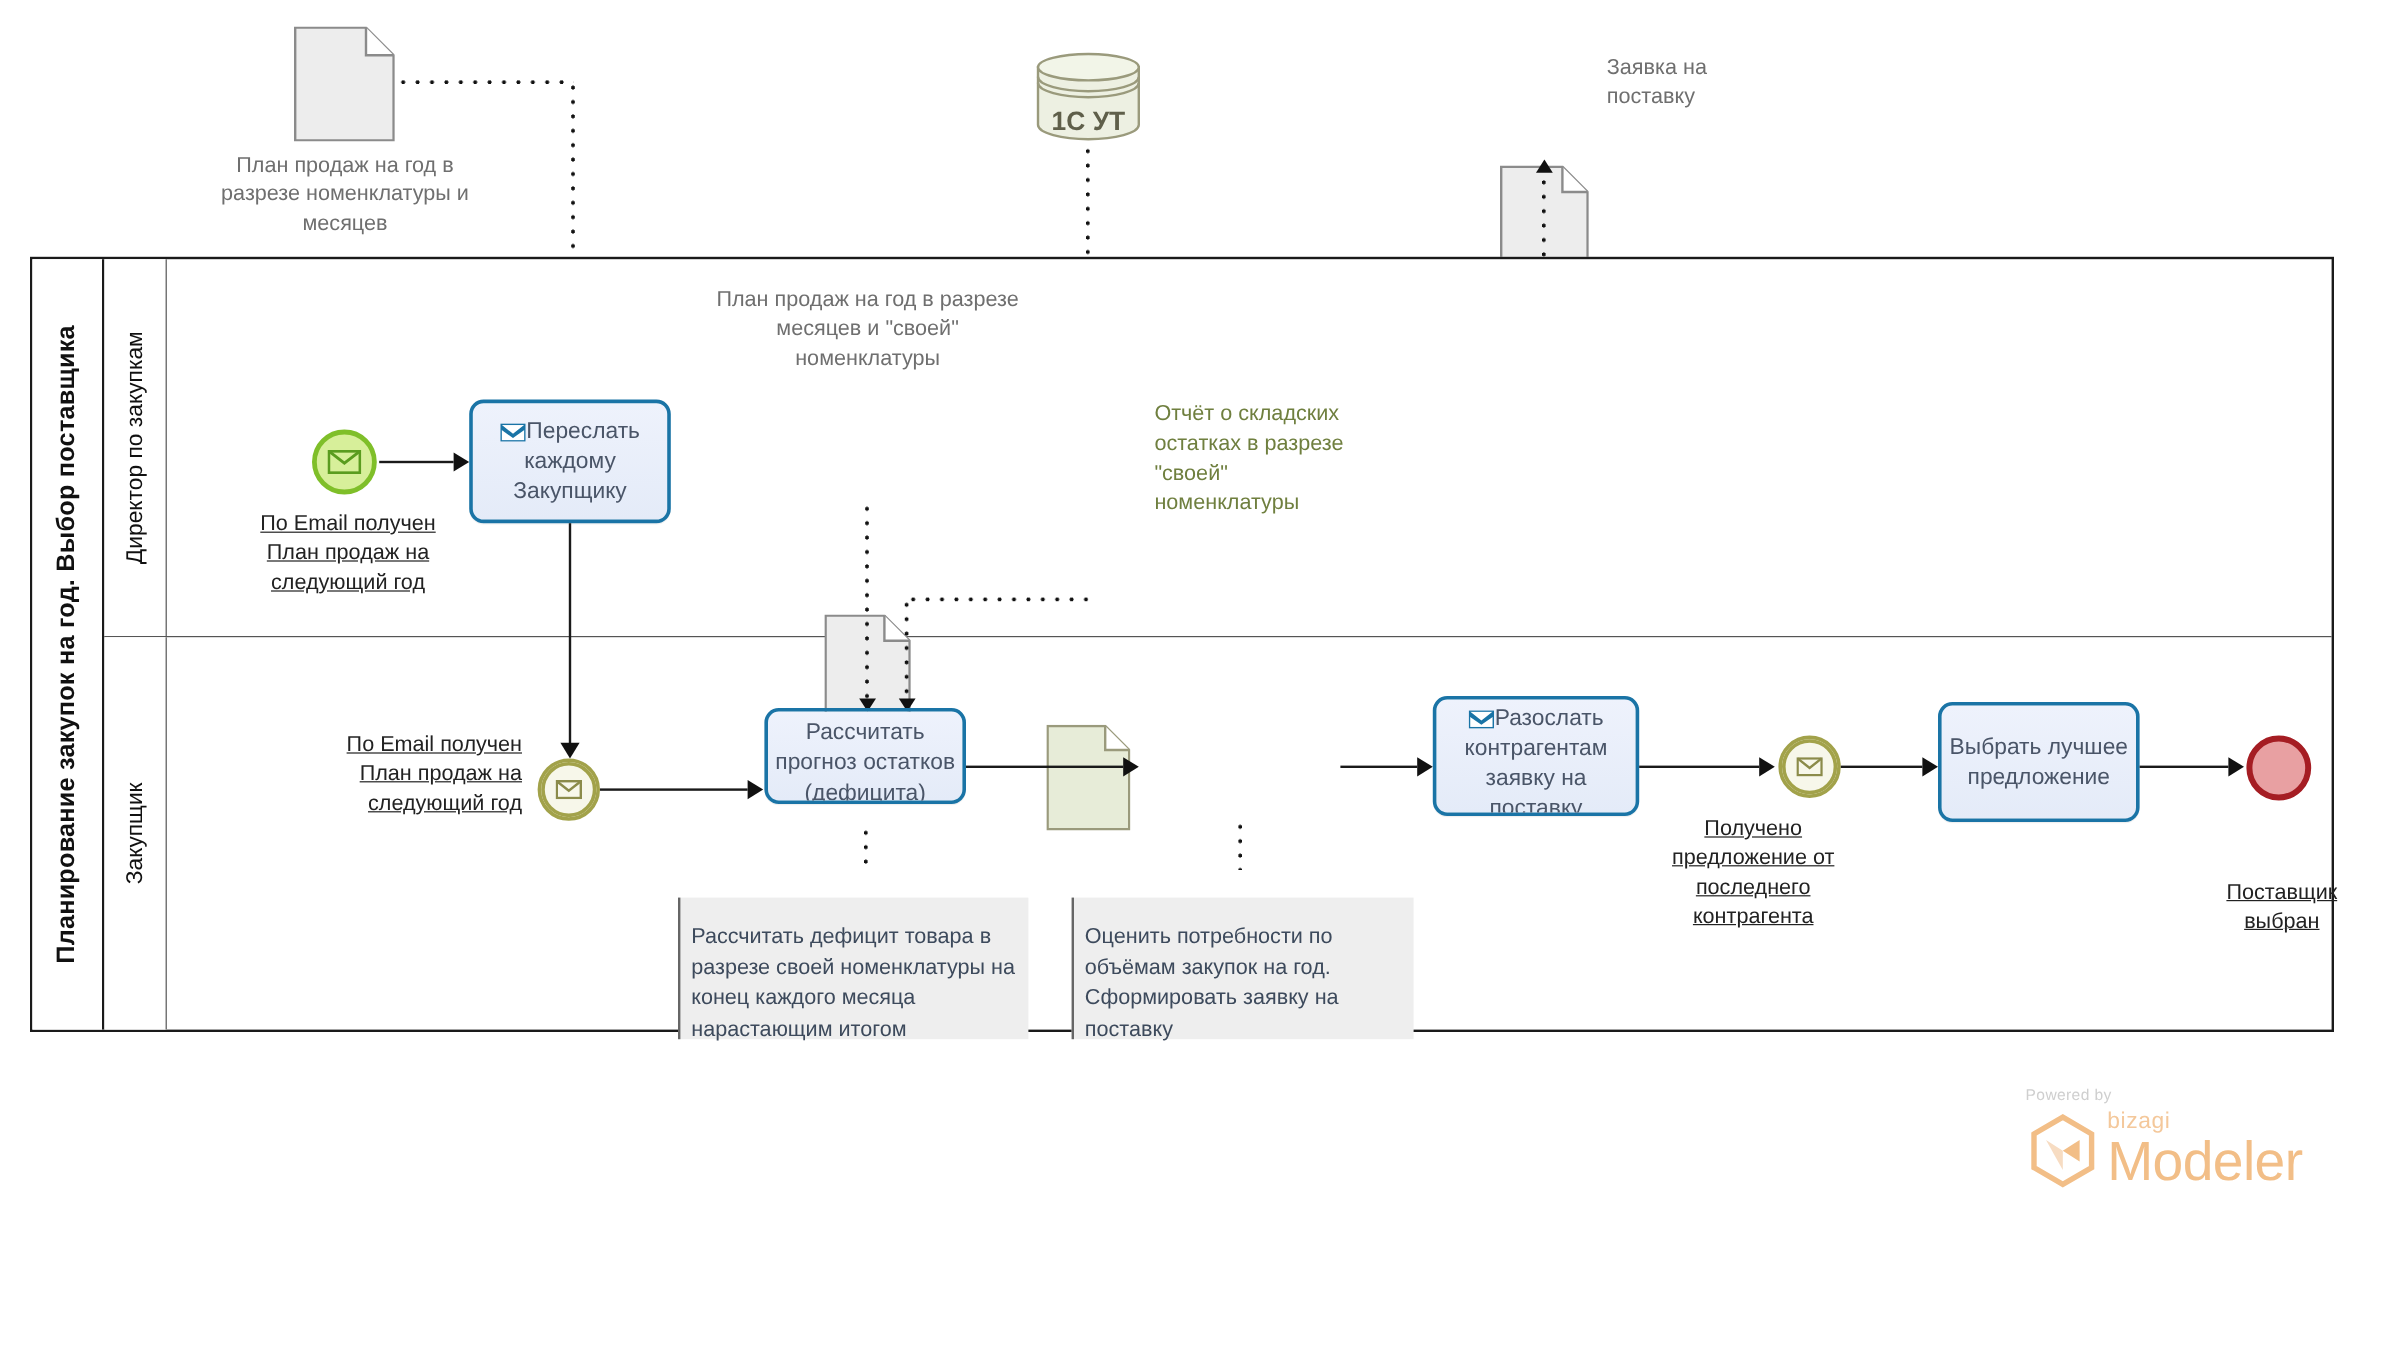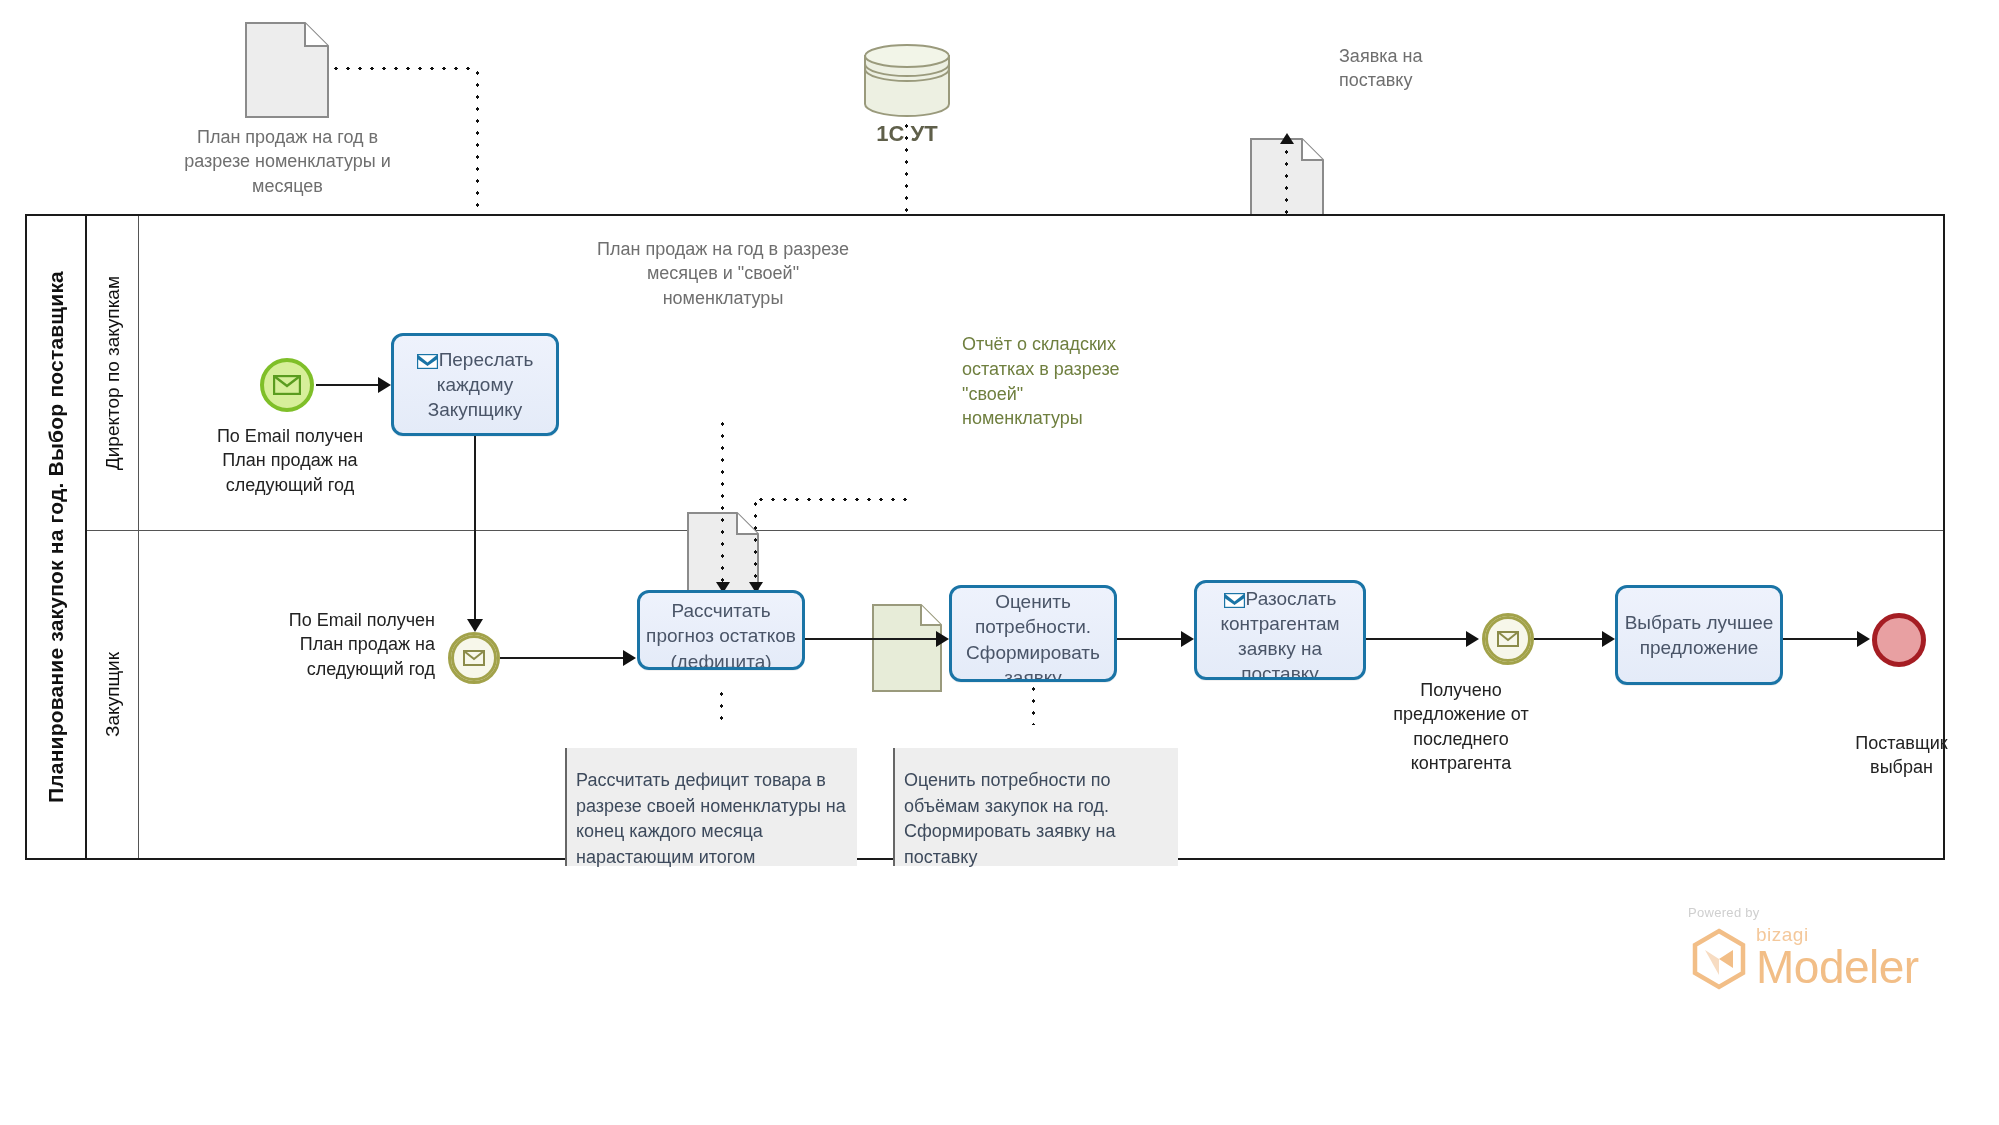--- a/index.html
+++ b/index.html
@@ -56,21 +56,21 @@
     border-radius:50%;display:flex;align-items:center;justify-content:center;}
   .ev-inter-inner{border:3px solid #a2a24a;border-radius:50%;
     display:flex;align-items:center;justify-content:center;background:#f7f7ea;}
   .ev-end{border:5px solid #a51d23;background:#e8a0a2;border-radius:50%;}
 
   
   .doc{position:relative;}
   .doc svg{display:block;}
 
   
-  .lbl{font-size:18px;color:#222;line-height:1.35;text-align:center;}
+  .lbl{font-size:18px;color:#222;line-height:1.35;text-align:center;text-decoration:underline;}
   .lbl-gray{font-size:18px;color:#6f6f6f;line-height:1.35;text-align:center;}
   .lbl-green{font-size:18px;color:#6f7f3f;line-height:1.38;text-align:left;}
 
   
   .annot{
     background:#eeeeee;border-left:2px solid #666;
     padding:20px 9px 9px 9px;box-sizing:border-box;margin-top:22px;
   }
   .annot .atxt{font-size:18px;color:#3d4a5c;line-height:1.42;}
 
@@ -108,21 +108,21 @@
 месяцев</div>
 
   <div class="abs" style="left:862px;top:42px;">
     <svg width="90" height="76" viewBox="0 0 90 76">
       <path d="M3,14 V62 C3,69 23,74 45,74 C67,74 87,69 87,62 V14 Z" fill="#edf0e2" stroke="#9a9a7c" stroke-width="2"></path>
       <ellipse cx="45" cy="14" rx="42" ry="11" fill="#f2f5e8" stroke="#9a9a7c" stroke-width="2"></ellipse>
       <path d="M3,22 C3,29 23,34 45,34 C67,34 87,29 87,22" fill="none" stroke="#9a9a7c" stroke-width="2"></path>
       <path d="M3,27 C3,34 23,39 45,39 C67,39 87,34 87,27" fill="none" stroke="#9a9a7c" stroke-width="2"></path>
     </svg>
   </div>
-  <div class="abs" style="left:862px;top:88px;width:90px;text-align:center;font-size:22px;color:#5f5f4a;font-weight:600;margin-top:33px;">1С УТ</div>
+  <div class="abs" style="left:862px;top:88px;width:90px;text-align:center;font-size:22px;color:#5f5f4a;font-weight:600;">1С УТ</div>
 
   <div class="abs doc" style="left:1250px;top:42px;">
     <svg width="74" height="88" viewBox="0 0 74 88">
       <path d="M1,1 H52 L73,22 V87 H1 Z" fill="#ededed" stroke="#8b8b8b" stroke-width="2"></path>
       <path d="M52,1 L52,22 L73,22" fill="#ffffff" stroke="#8b8b8b" stroke-width="2"></path>
     </svg>
   </div>
   <div class="abs lbl-gray" style="left:1339px;top:44px;width:150px;text-align:left;">Заявка на
 поставку</div>
 
@@ -223,23 +223,20 @@
 
   <div class="abs task" style="left:637px;top:590px;width:168px;height:80px;">
     <div class="task-txt ovf">Рассчитать прогноз остатков (дефицита)</div>
   </div>
 
   <div class="abs dot-v" style="left:720px;top:688px;height:38px;"></div>
 
   <div class="abs ln-h" style="left:805px;top:638px;width:131px;"></div>
   <div class="abs arr arr-r" style="left:936px;top:631px;"></div>
 
-  <div class="abs task" style="left:949px;top:585px;width:168px;height:97px;">
-    <div class="task-txt ovf">Оценить потребности. Сформировать заявку</div>
-  </div>
 
   <div class="abs dot-v" style="left:1032px;top:683px;height:42px;"></div>
 
   <div class="abs ln-h" style="left:1117px;top:638px;width:64px;"></div>
   <div class="abs arr arr-r" style="left:1181px;top:631px;"></div>
 
   <div class="abs task" style="left:1194px;top:580px;width:172px;height:100px;">
     <div class="task-txt ovf">
       <span class="env-inline">
         <svg width="21" height="15" viewBox="0 0 21 15">

